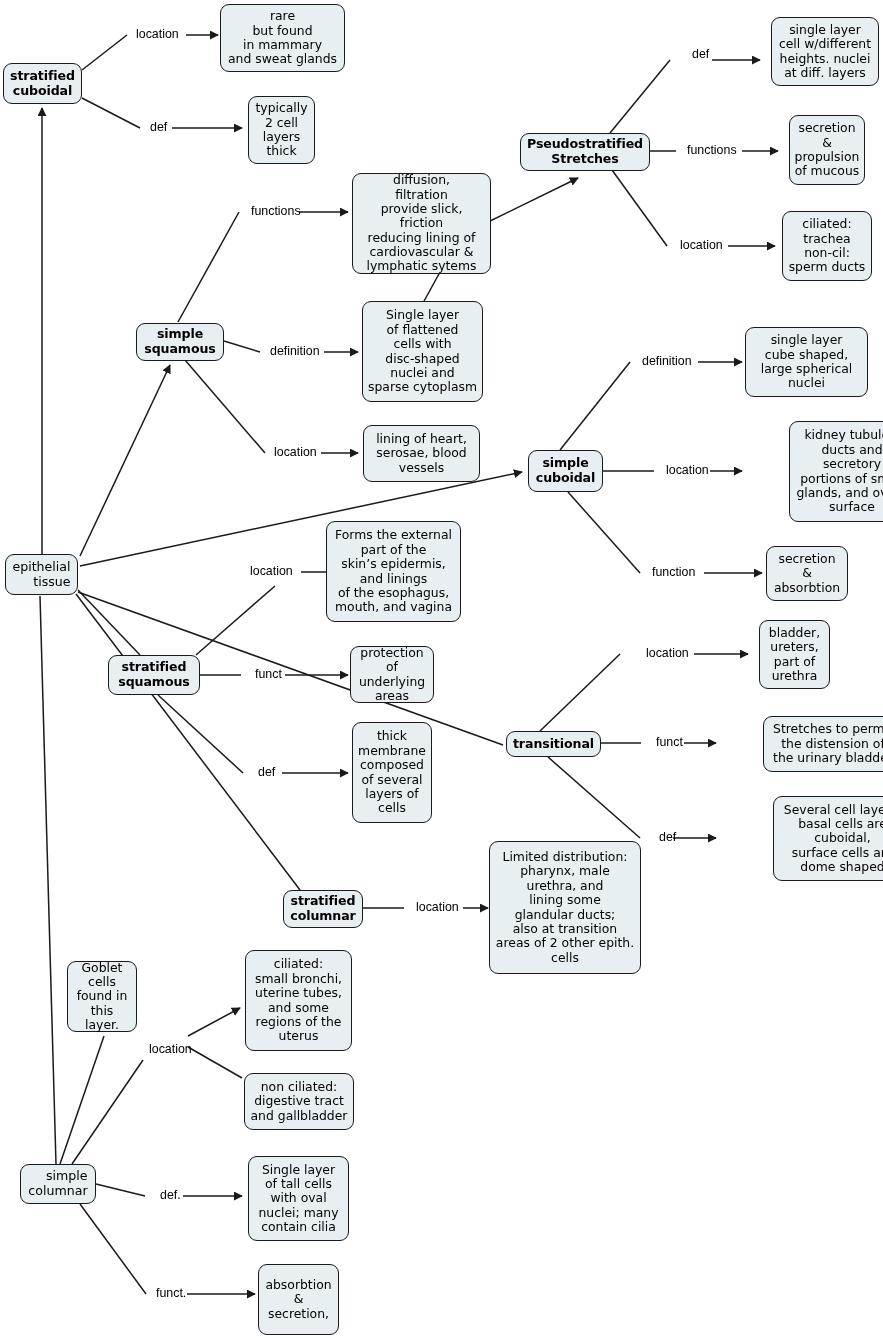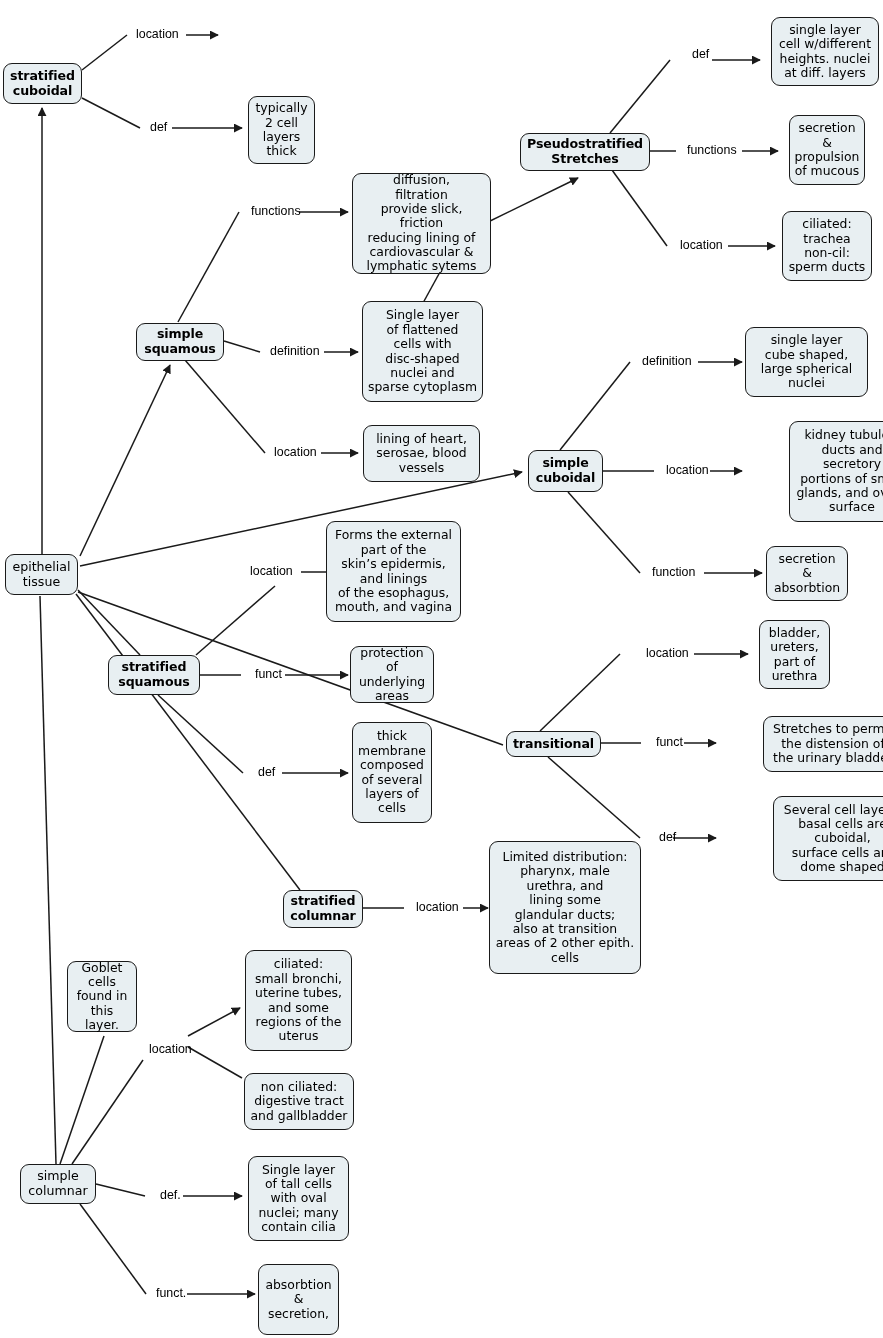--- a/index.html
+++ b/index.html
@@ -40,20 +40,21 @@
     white-space: pre-line;
   }
   .concept {
     font-weight: bold;
     font-size: 12.6px;
     letter-spacing: -0.1px;
   }
   .concept-plain {
     font-weight: normal;
     font-size: 12.6px;
+    text-align: right;
   }
   .detail {
     font-weight: normal;
     font-size: 12.4px;
   }
   .edge-label {
     position: absolute;
     font-family: Liberation Sans, sans-serif;
     font-size: 12.4px;
     color: #000000;
@@ -161,20 +162,24 @@
 squamous</div>
 
   <div class="node concept" style="left:506px;top:731px;  width:95px;  height:26px;">transitional</div>
 
   <div class="node concept" style="left:283px;top:890px;  width:80px;  height:38px;">stratified
 columnar</div>
 
   <div class="node concept-plain" style="left:20px; top:1164px;width:76px;  height:40px;">simple
 columnar</div>
 
+  <div class="node detail" style="left:220px;top:4px;   width:125px; height:68px;">rare
+but found
+in mammary
+and sweat glands</div>
 
   <div class="node detail" style="left:248px;top:96px;  width:67px;  height:68px;">typically
 2 cell
 layers
 thick</div>
 
   <div class="node detail" style="left:352px;top:173px; width:139px; height:101px;">diffusion,
 filtration
 provide slick, friction
 reducing lining of

